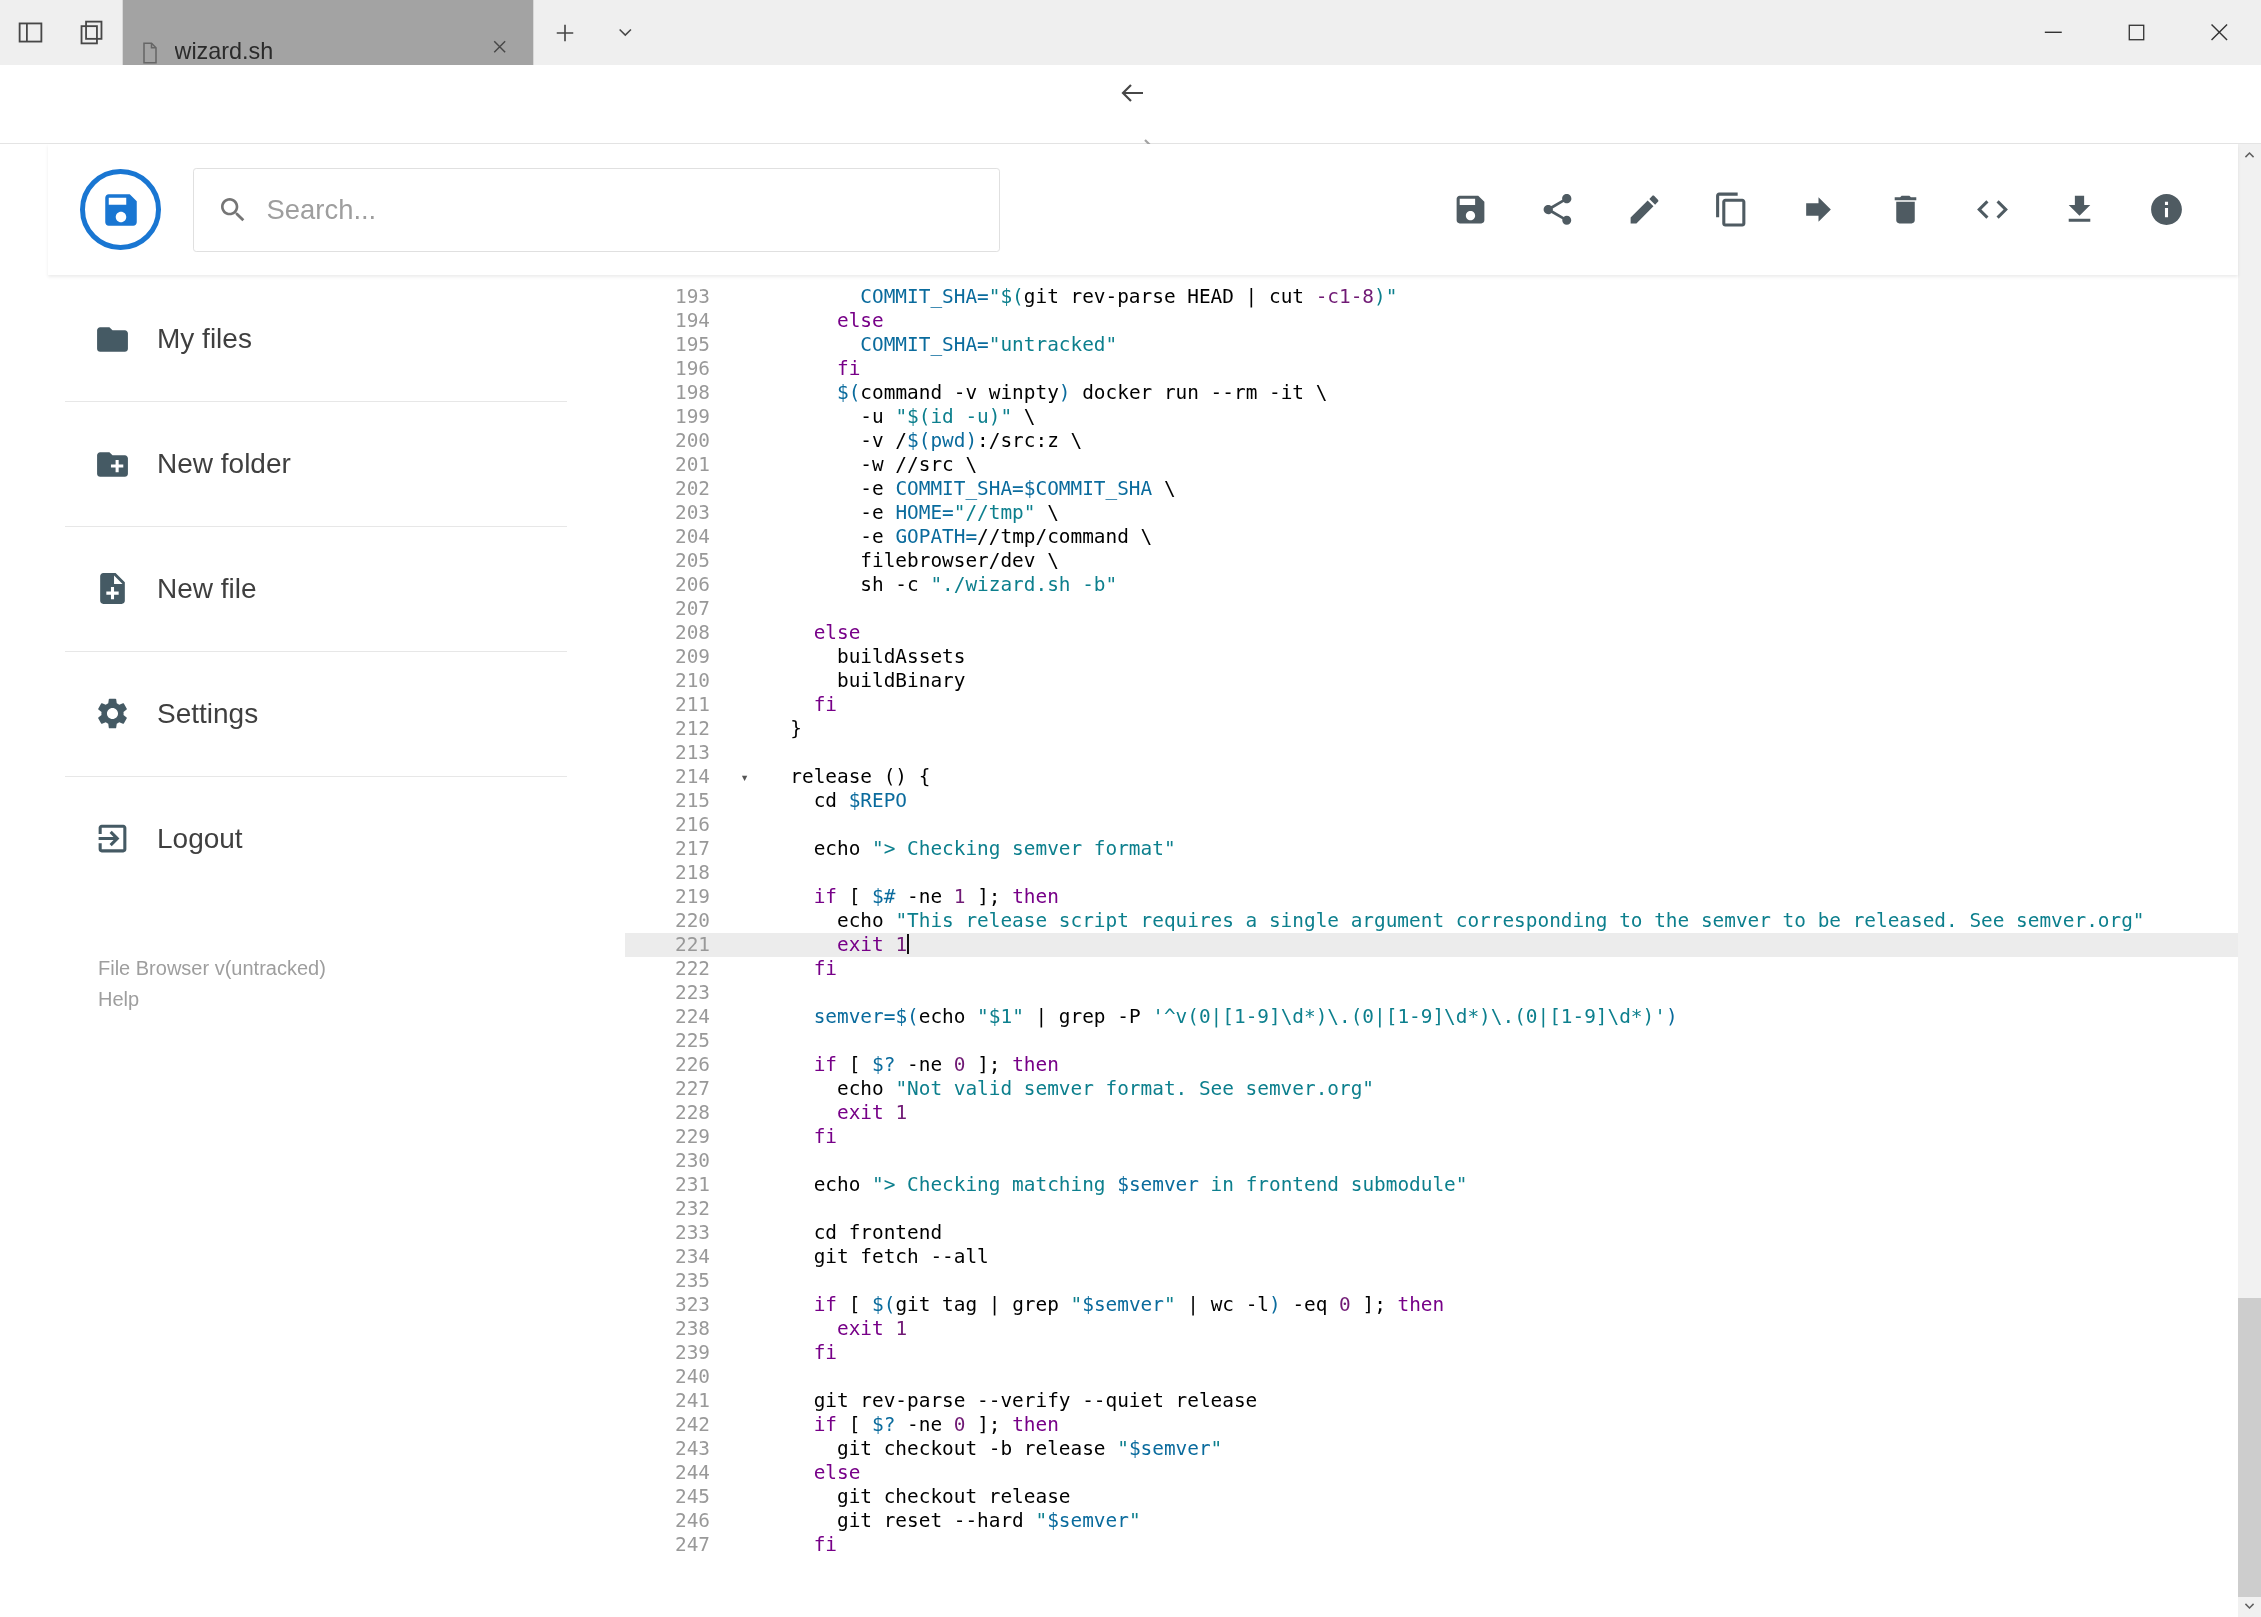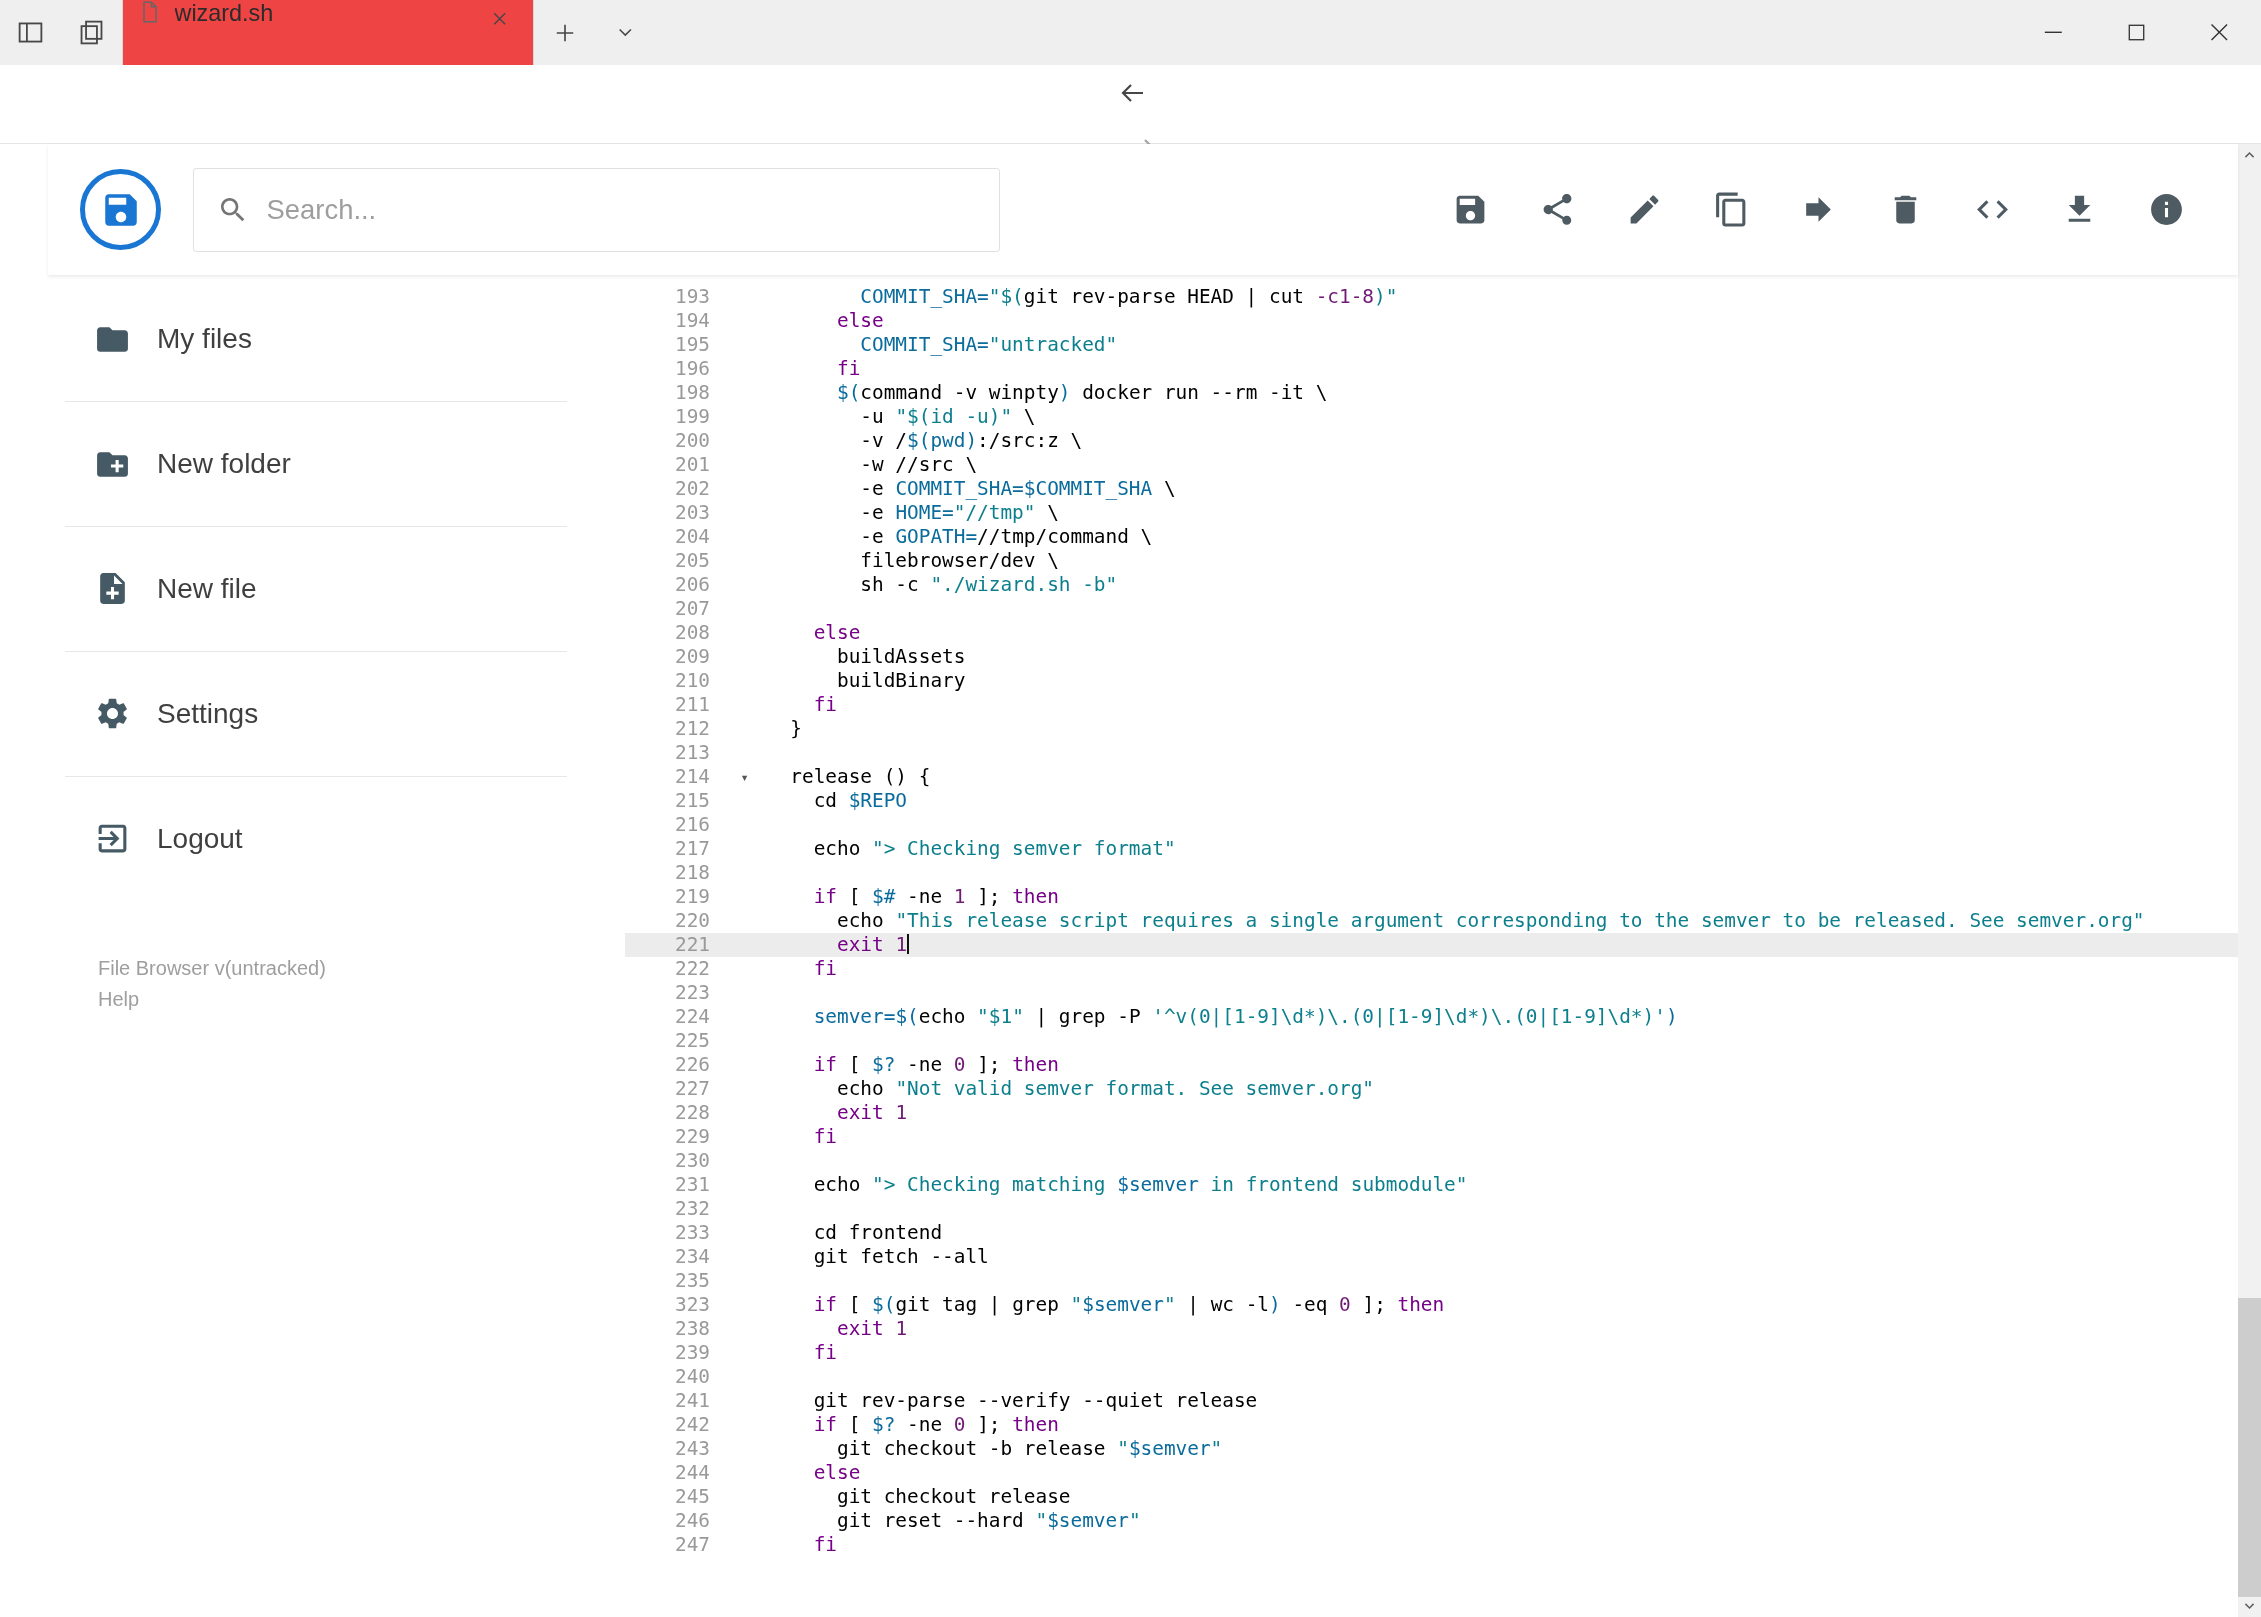--- a/index.html
+++ b/index.html
@@ -2,22 +2,22 @@
 <html style="font-size:13px"><head>
 <meta charset="utf-8">
 <style>
   * { margin:0; padding:0; box-sizing:border-box; }
   html,body { width:2261px; height:1617px; overflow:hidden; background:#fff;
               font-family:"Liberation Sans", sans-serif; }
 
   
   .tabbar { height:65px; background:#efefef; display:flex; align-items:stretch; }
   .chrome-btn { width:61px; display:flex; align-items:center; justify-content:center; cursor:pointer; }
-  .tab { width:412px; background:#ef4444; border-left:0.8px solid #d8d8d8; border-right:0.8px solid #d8d8d8;
-         display:flex; align-items:flex-start; padding:0 14.5px; cursor:pointer; }
+  .tab { width:412px; background:#a3a3a3; border-left:0.8px solid #d8d8d8; border-right:0.8px solid #d8d8d8;
+         display:flex; align-items:flex-end; padding:0 14.5px; cursor:pointer; }
   .tab-title { flex:1; font-size:23.4px; color:#2b2b2b; margin-left:13px; white-space:nowrap; overflow:hidden; }
   .tab-close { width:37px; height:37px; display:flex; align-items:center; justify-content:center; }
   .win-controls { margin-left:auto; display:flex; }
   .win-btn { width:83px; display:flex; align-items:center; justify-content:center; cursor:pointer; }
 
   .urlbar { height:79px; background:#fff; border-bottom:0.8px solid #e4e4e4;
             display:flex; align-items:center; padding:0 13px 0 16px;flex-direction:column; }
   .nav-btn { width:55px; height:55px; display:flex; align-items:center; justify-content:center;
              cursor:pointer; flex:none; }
   .nav-btn + .nav-btn { margin-left:24px; }

